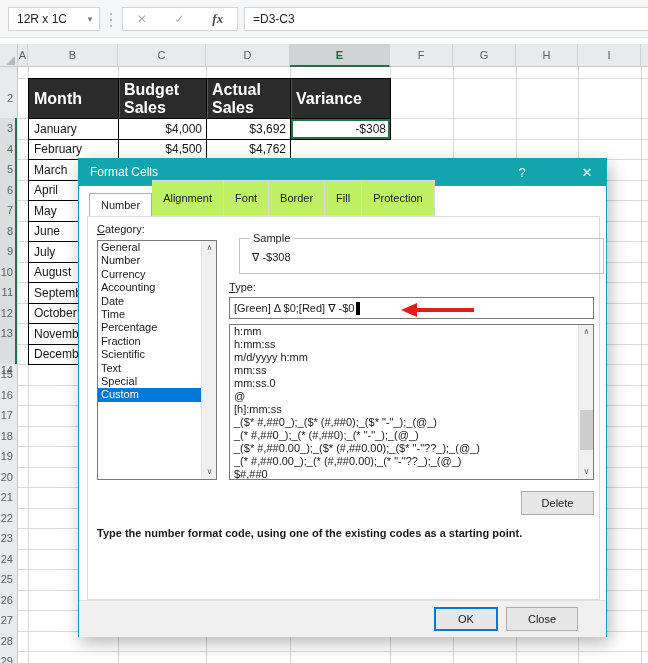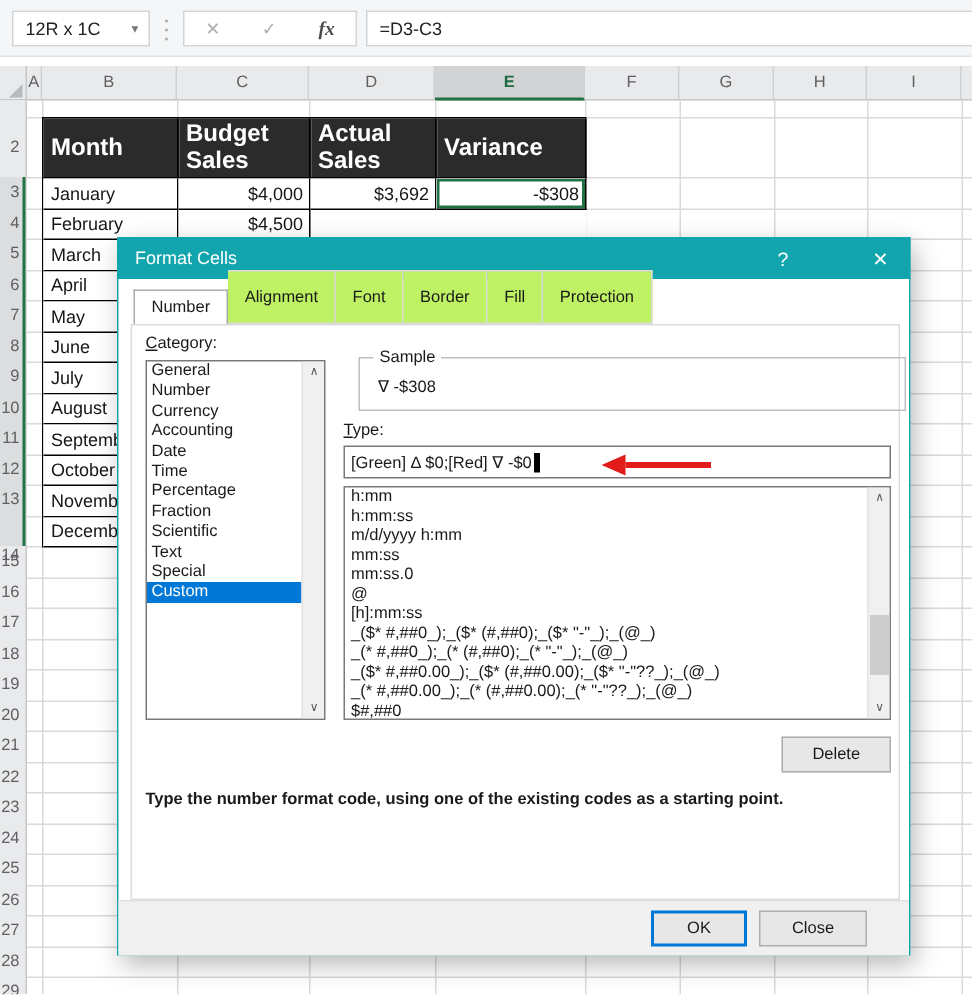--- a/index.html
+++ b/index.html
@@ -247,20 +247,21 @@
       </div>
       <div class="t-row">
         <div class="cell txt" style="width: 90px;">January</div>
         <div class="cell num" style="width: 88px;">$4,000</div>
         <div class="cell num" style="width: 84px;">$3,692</div>
         <div class="cell num active-cell" style="width: 100px;">-$308</div>
       </div>
       <div class="t-row">
         <div class="cell txt" style="width: 90px;">February</div>
         <div class="cell num" style="width: 88px;">$4,500</div>
+        <div class="cell num" style="width: 84px;">$4,762</div>
       </div>
       <div class="t-row">
         <div class="cell txt" style="width: 90px;">March</div>
         <div class="cell num" style="width: 88px;"></div>
         <div class="cell num" style="width: 84px;"></div>
         <div class="cell num sel-fill" style="width: 100px;"></div>
       </div>
       <div class="t-row">
         <div class="cell txt" style="width: 90px;">April</div>
         <div class="cell num" style="width: 88px;"></div>

